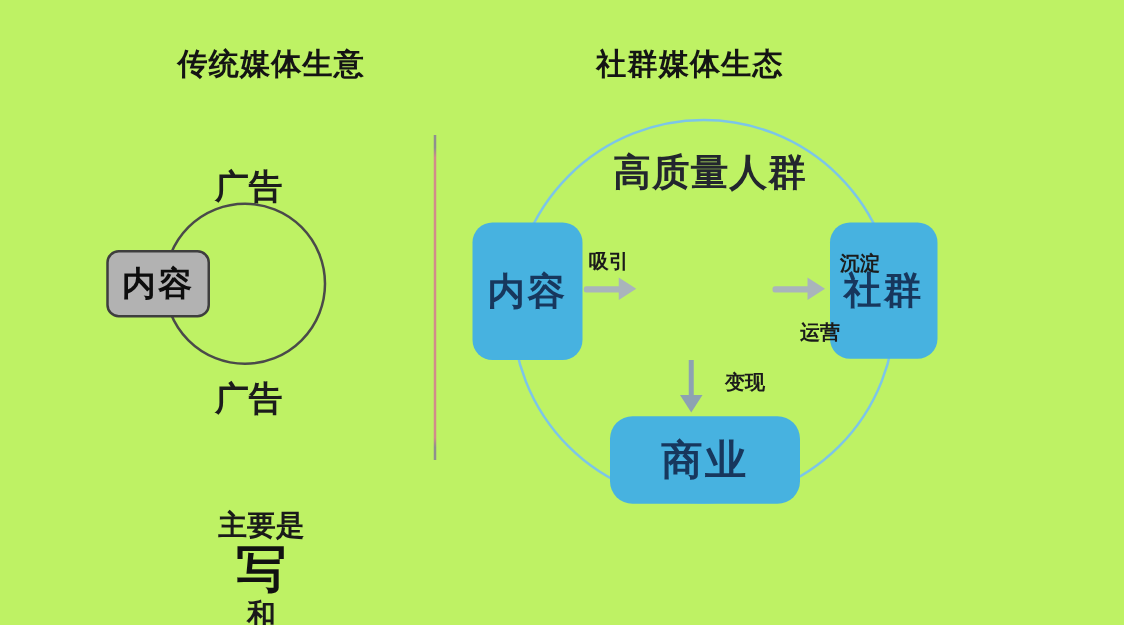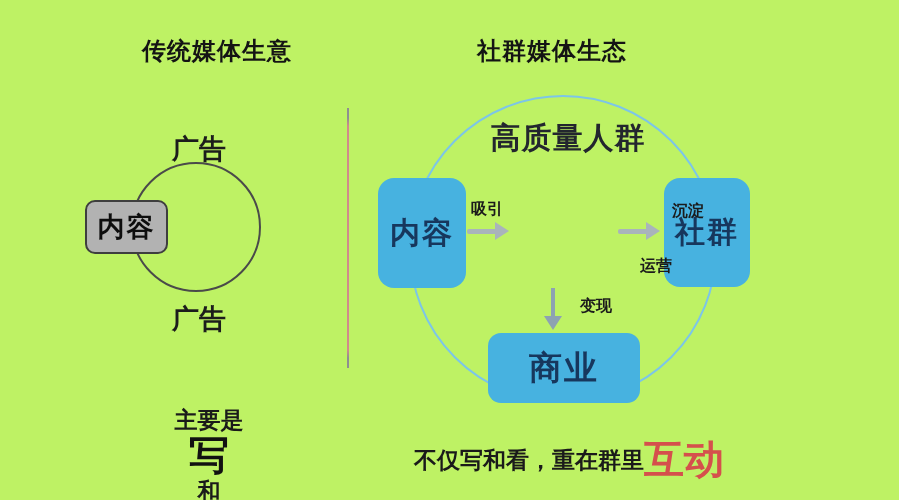--- a/index.html
+++ b/index.html
@@ -125,34 +125,30 @@
   <div class="abs divider"></div>
 
   <div class="abs" style="left:349px;top:0;width:550px;height:500px;">
     <div class="abs diagram-title" style="left:103px;top:35px;width:200px;text-align:center;">社群媒体生态</div>
 
     <div class="abs big-circle" style="left:60px;"></div>
     <div class="abs circle-label" style="left:119px;">高质量人群</div>
 
     <div class="abs blue-node node-content" style="left:29px;">内容</div>
     <div class="abs blue-node node-community" style="left:315px;">社群</div>
-    <div class="abs blue-node node-business" style="left:139px;">商业</div>
+    <div class="abs blue-node node-business" style="left:139px;border-radius:18px;">商业</div>
 
     <div class="abs flow-label" style="left:113px;top:199px;width:50px;">吸引</div>
     <div class="abs h-shaft" style="left:118px;top:229px;width:30px;"></div>
     <div class="abs h-head" style="left:146px;top:222px;"></div>
 
     <div class="abs flow-label" style="left:266px;top:201px;width:50px;margin-left:48px;">沉淀</div>
     <div class="abs flow-label" style="left:266px;top:256px;width:50px;margin-left:16px;">运营</div>
     <div class="abs h-shaft" style="left:269px;top:229px;width:30px;"></div>
     <div class="abs h-head" style="left:297px;top:222px;"></div>
 
     <div class="abs v-shaft" style="left:202px;top:288px;height:30px;"></div>
     <div class="abs v-head" style="left:195px;top:316px;"></div>
     <div class="abs flow-label" style="left:213px;top:296px;width:50px;text-align:right;">变现</div>
 
-    <div class="abs caption" style="left:50px;top:432px;width:340px;height:56px;">
-      <span class="small">不仅写和看，重在群里</span>
-      <span class="big red">互动</span>
-    </div>
   </div>
 
 </div>
 
 </body></html>

